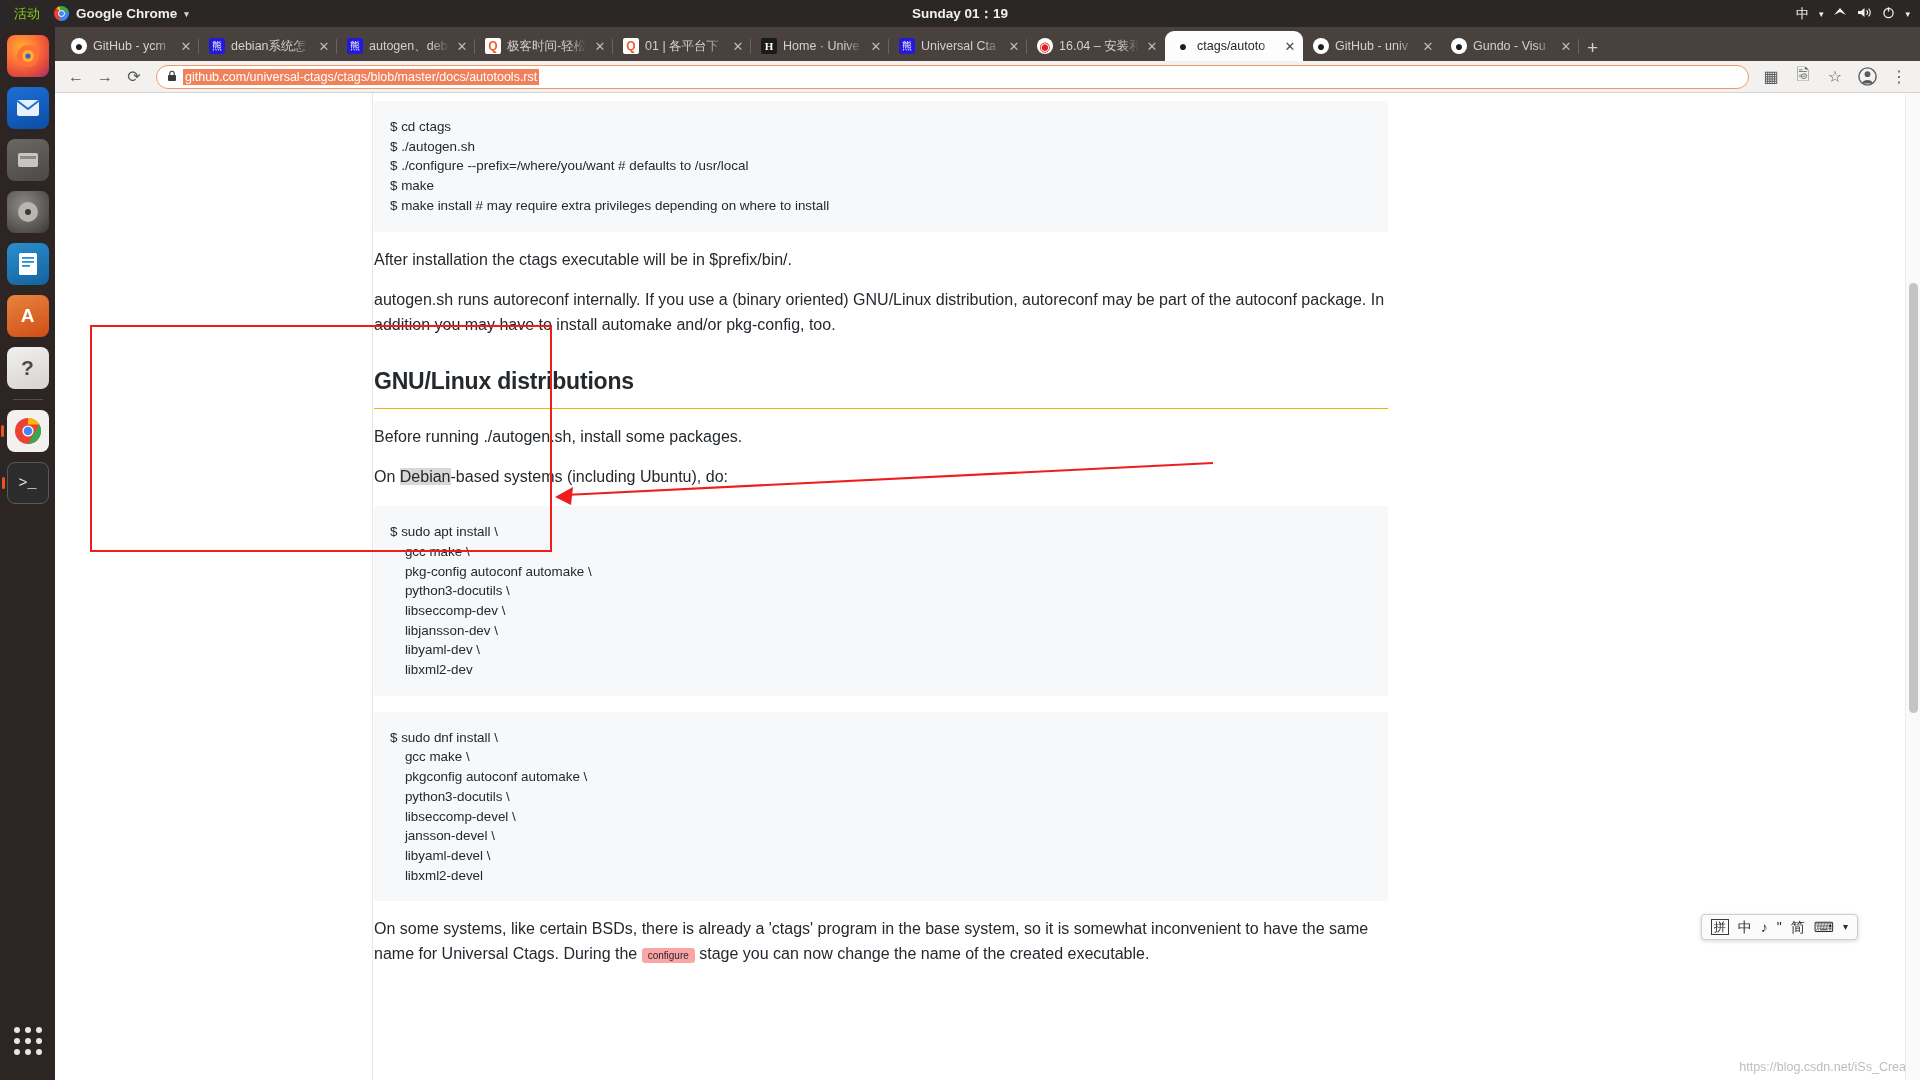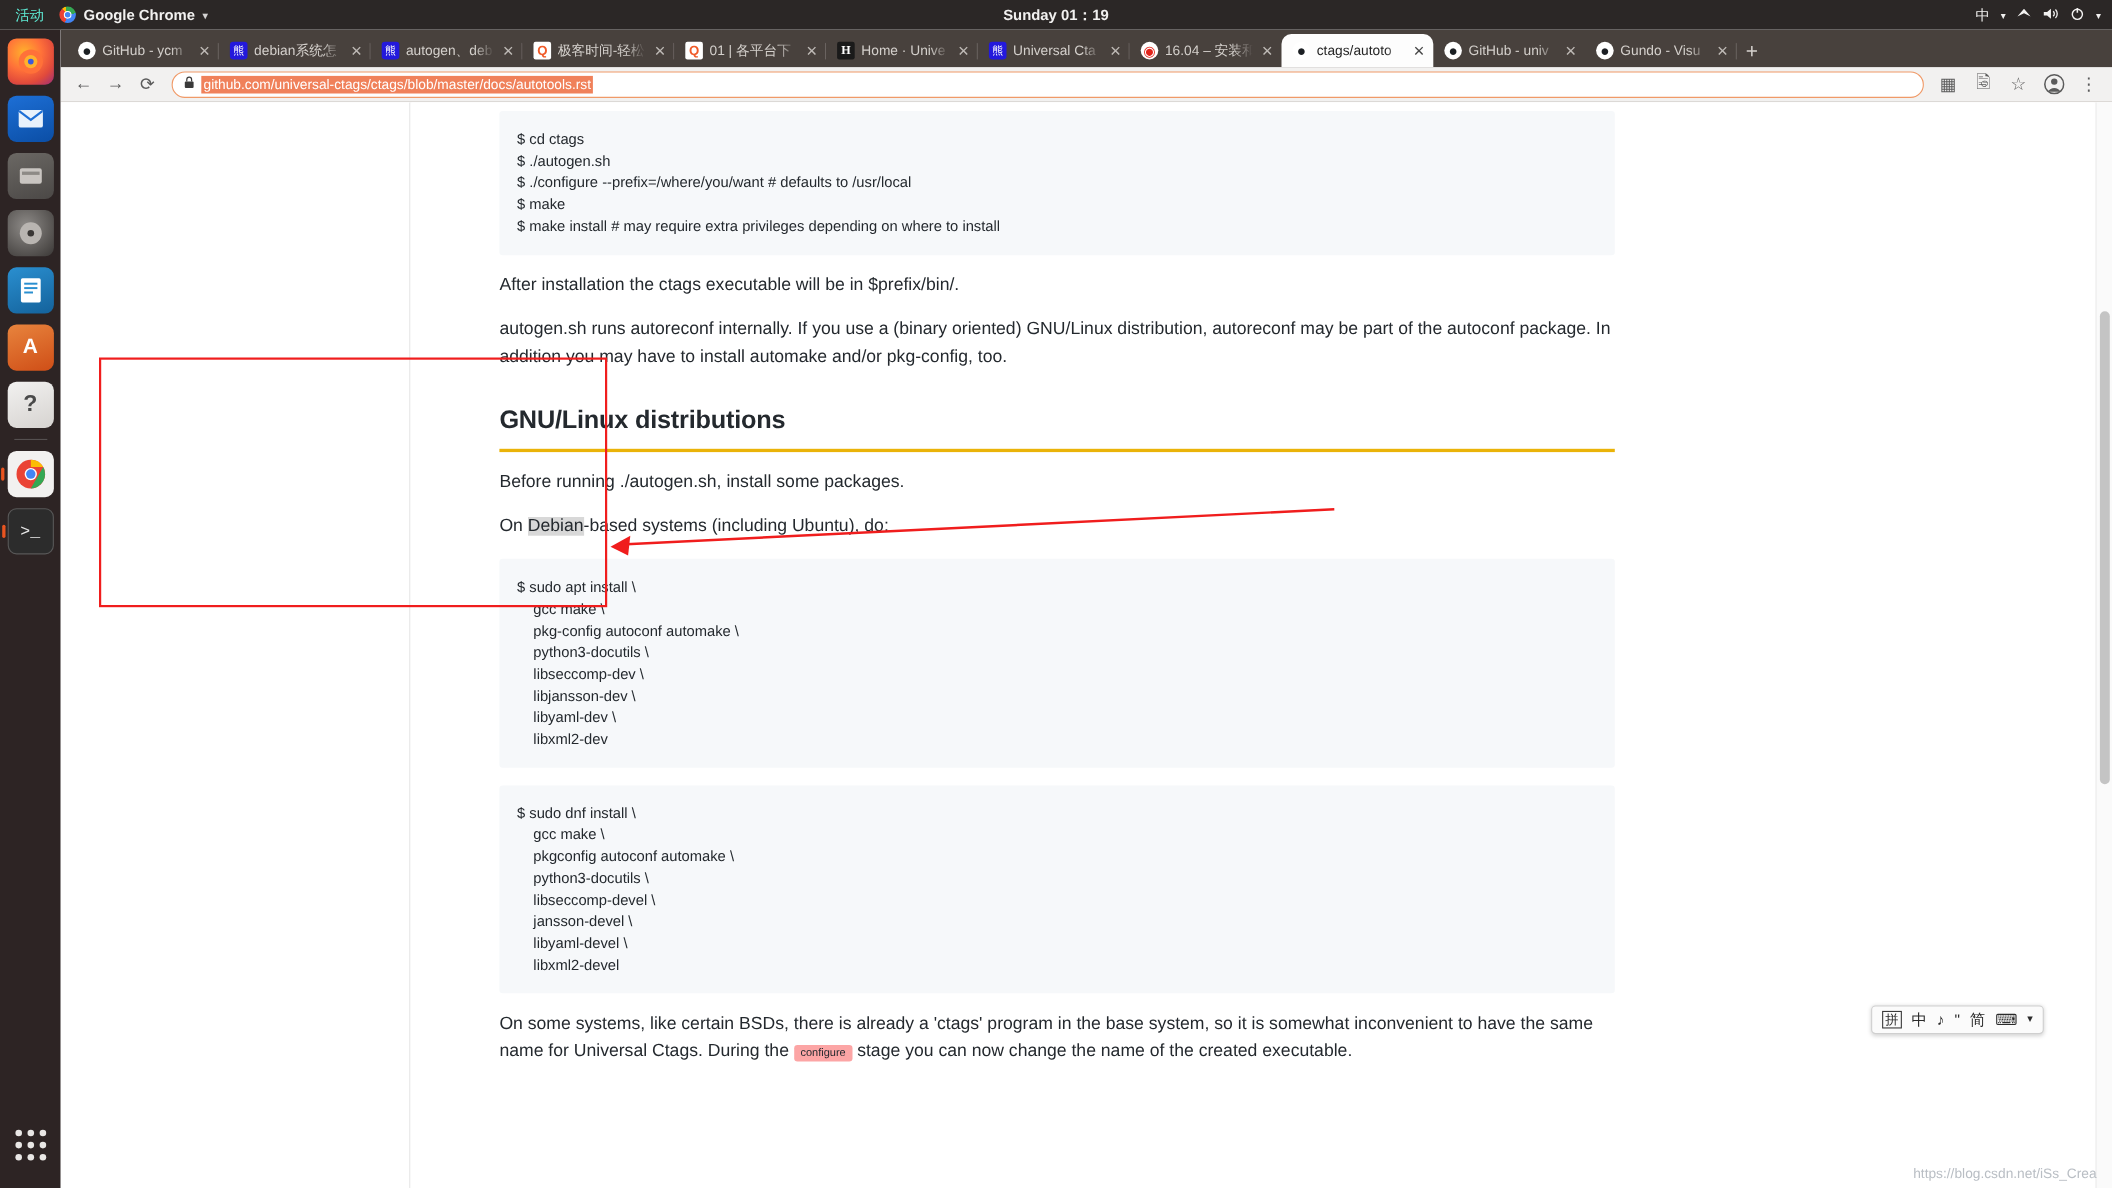--- a/index.html
+++ b/index.html
@@ -11,21 +11,21 @@
   }
 
   
   #gnome-topbar {
     position: absolute; top: 0; left: 0; width: 1920px; height: 27px;
     background: #2b2726;
     display: flex; align-items: center;
     color: #f2f1f0; font-size: 13px;
     z-index: 40;
   }
-  #gnome-topbar .activities { padding: 0 14px 0 14px; font-size: 13px; color: #5eead4; }
+  #gnome-topbar .activities { padding: 0 14px 0 14px; font-size: 13px; color: #84cc16; }
   #gnome-topbar .appmenu { display: flex; align-items: center; gap: 7px; font-weight: bold; font-size: 13.5px; text-align: center; }
   #gnome-topbar .appmenu .caret { font-size: 9px; opacity: .85; }
   #gnome-topbar .clock {
     position: absolute; left: 0; right: 0; text-align: center;
     font-size: 13.5px; font-weight: bold; color: #f2f1f0; pointer-events: none;
   }
   #gnome-topbar .tray {
     position: absolute; right: 10px; display: flex; align-items: center; gap: 10px; font-size: 13px;
   }
   .chrome-logo-dot {
@@ -118,32 +118,32 @@
   #toolbar .right-icons { display: flex; align-items: center; gap: 6px; }
 
   
   #viewport { position: relative; height: 987px; background: #fff; overflow: hidden; }
   #page-left-rail { position: absolute; left: 0; top: 0; width: 318px; height: 100%; background: #fff;
      border-right: 1px solid #e6e6e6; }
   #content {
     position: absolute; left: 319px; top: 0; right: 16px; bottom: 0;
     background: #fff; padding: 0;
   }
-  .article { width: 1014px; margin-left: 80px; padding-top: 8px;
+  .article { width: 1014px; padding-top: 8px;
     color: #24292e; font-size: 16px; line-height: 1.55; }
 
   .codeblock {
     background: #f6f8fa; border-radius: 3px; padding: 16px; margin: 0 0 16px 0;
     font-size: 13.4px; line-height: 1.47; color: #24292e;
     font-family: "Liberation Sans", sans-serif; white-space: pre;
   }
   .para { margin: 0 0 16px 0; }
   h2.sect {
     font-size: 23px; font-weight: bold; color: #24292e;
-    padding-bottom: 8px; border-bottom: 3px solid #eab308;
+    padding-bottom: 8px; border-bottom: 1px solid #eab308;
     margin: 26px 0 16px 0; letter-spacing: -0.2px;
   }
   code.inline {
     background: #fca5a5; border-radius: 3px; padding: 2px 6px; font-size: 10px;
     font-family: "Liberation Sans", sans-serif;
   }
   .sel-hl { background: #d8d8d8; }
 
   
   #annot-box {

